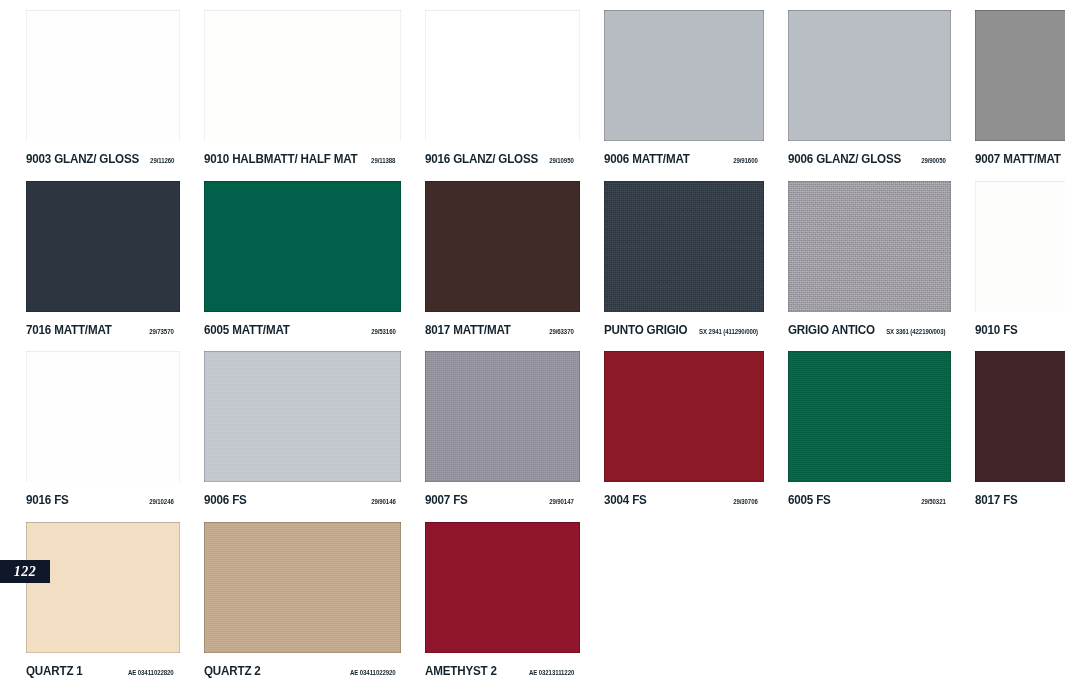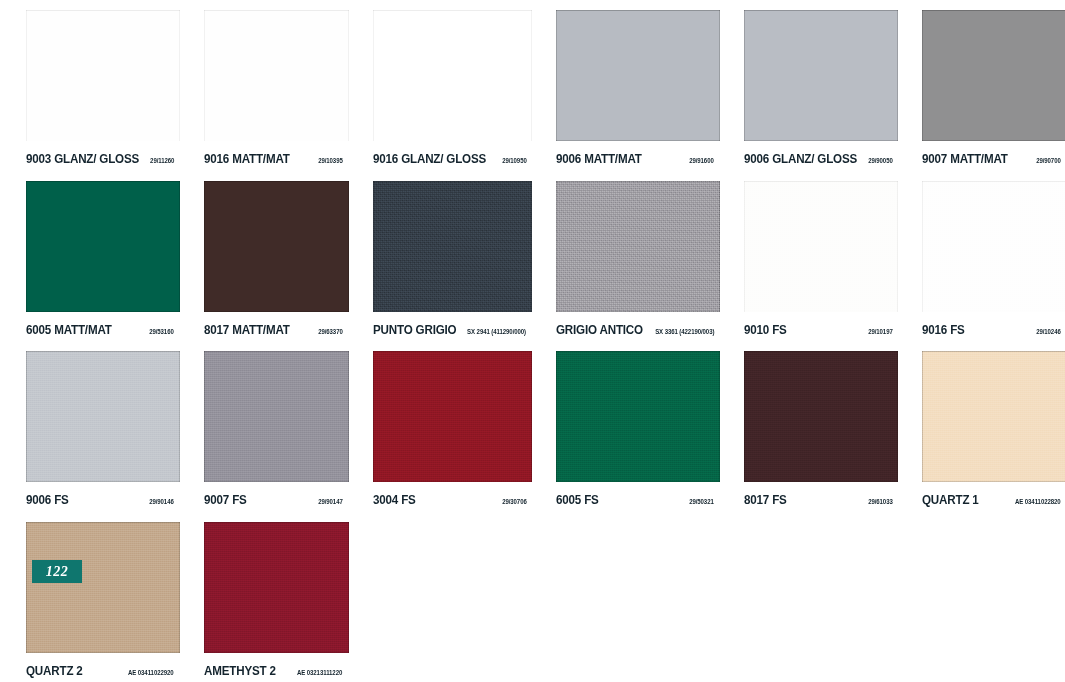--- a/index.html
+++ b/index.html
@@ -160,24 +160,24 @@
 
   <div class="grid" id="swatch-grid">
       <div class="cell">
         <div class="chip white-chip" style="background: rgb(254, 254, 254);"></div>
         <div class="caption">
           <span class="swatch-name">9003 GLANZ/ GLOSS</span>
           <span class="swatch-code">29/11260</span>
         </div>
       </div>
       <div class="cell">
-        <div class="chip white-chip" style="background: rgb(254, 254, 254);"></div>
-        <div class="caption">
-          <span class="swatch-name">9016 MATT/MAT</span>
-          <span class="swatch-code">29/10395</span>
+        <div class="chip white-chip" style="background: rgb(254, 254, 253);"></div>
+        <div class="caption">
+          <span class="swatch-name">9010 HALBMATT/ HALF MAT</span>
+          <span class="swatch-code">29/11388</span>
         </div>
       </div>
       <div class="cell">
         <div class="chip white-chip" style="background: rgb(255, 255, 255);"></div>
         <div class="caption">
           <span class="swatch-name">9016 GLANZ/ GLOSS</span>
           <span class="swatch-code">29/10950</span>
         </div>
       </div>
       <div class="cell">
@@ -195,20 +195,27 @@
         </div>
       </div>
       <div class="cell">
         <div class="chip bordered" style="background: rgb(144, 144, 145);"></div>
         <div class="caption">
           <span class="swatch-name">9007 MATT/MAT</span>
           <span class="swatch-code">29/90700</span>
         </div>
       </div>
       <div class="cell">
+        <div class="chip bordered" style="background: rgb(45, 54, 64);"></div>
+        <div class="caption">
+          <span class="swatch-name">7016 MATT/MAT</span>
+          <span class="swatch-code">29/73570</span>
+        </div>
+      </div>
+      <div class="cell">
         <div class="chip bordered" style="background: rgb(0, 96, 74);"></div>
         <div class="caption">
           <span class="swatch-name">6005 MATT/MAT</span>
           <span class="swatch-code">29/53160</span>
         </div>
       </div>
       <div class="cell">
         <div class="chip bordered" style="background: rgb(64, 43, 40);"></div>
         <div class="caption">
           <span class="swatch-name">8017 MATT/MAT</span>
@@ -294,17 +301,17 @@
       </div>
       <div class="cell">
         <div class="chip bordered fine" style="background: rgb(133, 22, 42);"></div>
         <div class="caption">
           <span class="swatch-name">AMETHYST 2</span>
           <span class="swatch-code">AE 03213111220</span>
         </div>
       </div>
     </div>
 
-  <div id="page-tab" style="background: #0f766e; margin-left: 32px;">
+  <div id="page-tab" style="background: #0f172a;">
     <span class="num">122</span>
   </div>
 
 </div>
 
 </body></html>

